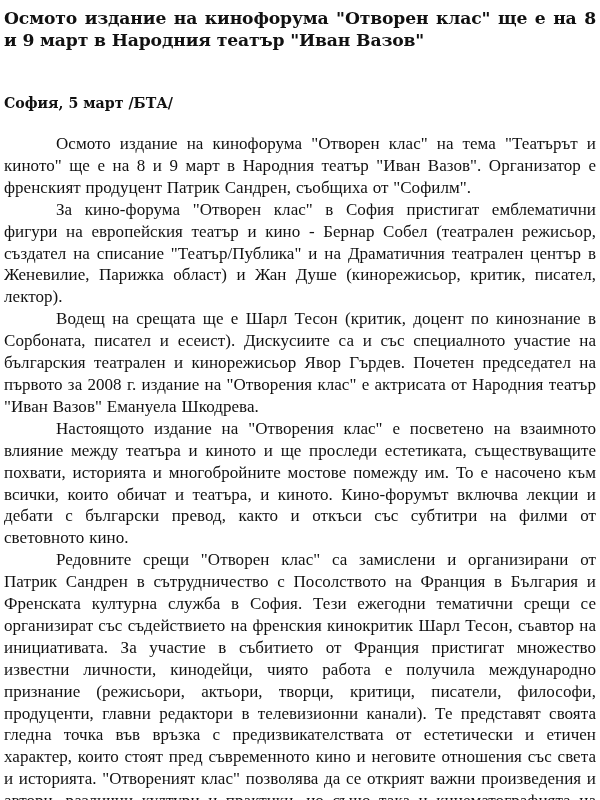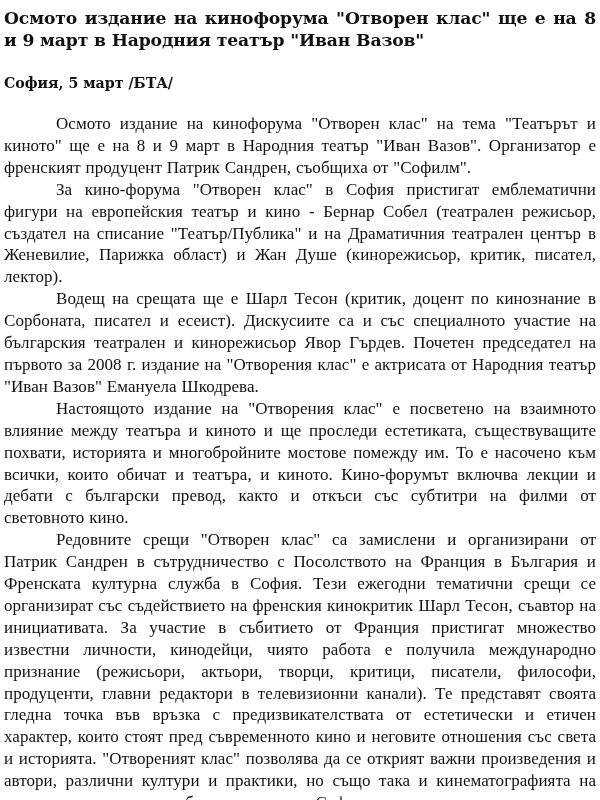--- a/index.html
+++ b/index.html
@@ -29,21 +29,21 @@
       margin: 7px 0 0 0;
       letter-spacing: -0.15px;
       text-align: justify;
       text-align-last: left;
     }
     .dateline {
       font-family: "DejaVu Serif", serif;
       font-weight: bold;
       font-size: 14.2px;
       line-height: 20px;
-      margin: 22px 0 0 0;
+      margin: 42px 0 0 0;
     }
     .body {
       margin: 20px 0 0 0;
     }
     .para {
       font-family: "Liberation Serif", "DejaVu Serif", serif;
       font-size: 17px;
       line-height: 21.9px;
       margin: 0;
       text-align: justify;

